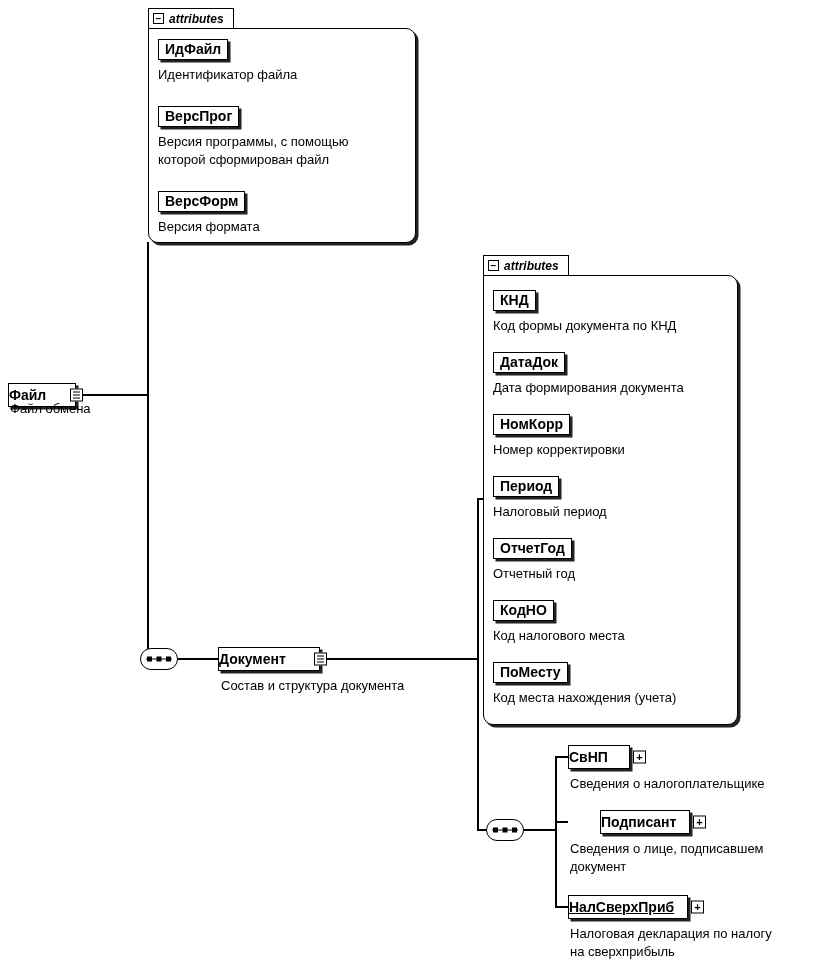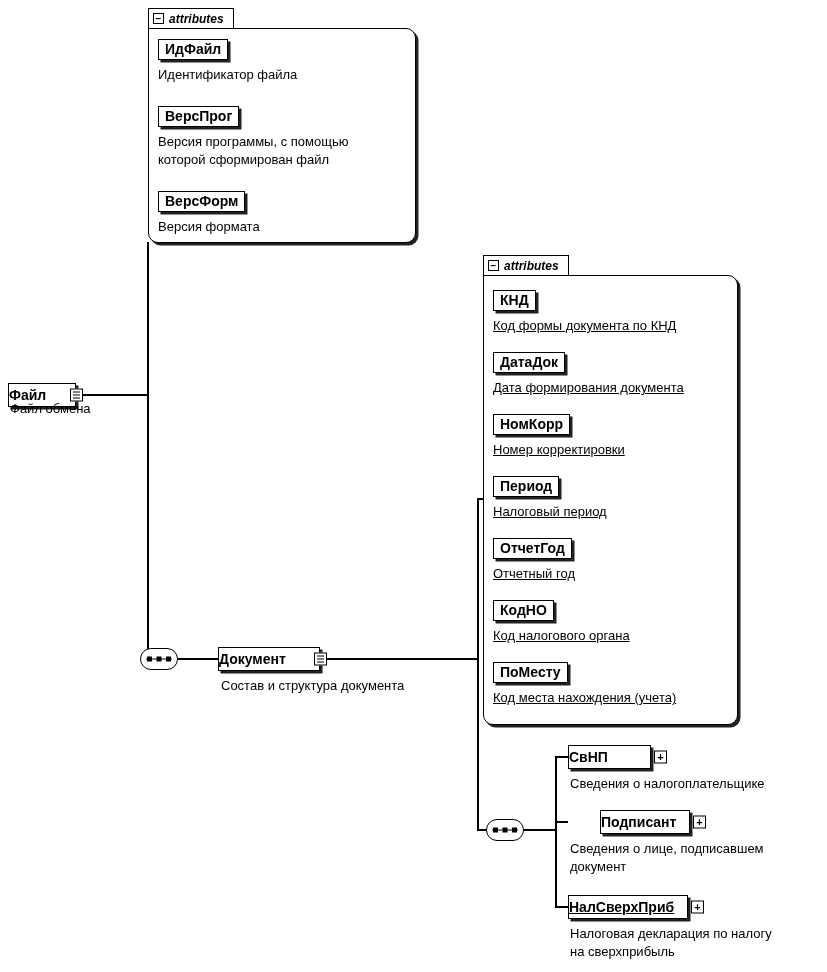--- a/index.html
+++ b/index.html
@@ -36,21 +36,21 @@
     font-style:normal; font-weight:bold; display:inline-block; flex:0 0 auto;
   }
 
   .attr-entry .attr-name {
     display:inline-block; border:1.5px solid #000; box-shadow:2.5px 2.5px 0 #222;
     background:#fff; font-weight:bold; font-size:14px; padding:1px 6px 2px;
     margin-bottom:6px; white-space:nowrap;
   }
   .attr-entry .attr-desc { font-size:13px; line-height:18px; }
   .attrs-file .attr-entry .attr-desc { margin-bottom:22px; max-width:230px; }
-  .attrs-doc  .attr-entry .attr-desc { margin-bottom:17px; max-width:235px;text-decoration:underline; }
+  .attrs-doc  .attr-entry .attr-desc { margin-bottom:17px; max-width:235px; }
   .attr-entry:last-child .attr-desc { margin-bottom:0 !important; }
 
   .desc { position:absolute; font-size:13px; line-height:18px; }
 
   
   .seq {
     position:absolute; width:38px; height:22px; background:#fff;
     border:1.5px solid #000; border-radius:11px;
     display:flex; align-items:center; justify-content:center; z-index:2;
   }
@@ -147,21 +147,21 @@
       <div class="attr-entry">
         <div class="attr-name">Период</div>
         <div class="attr-desc">Налоговый период</div>
       </div>
       <div class="attr-entry">
         <div class="attr-name">ОтчетГод</div>
         <div class="attr-desc">Отчетный год</div>
       </div>
       <div class="attr-entry">
         <div class="attr-name">КодНО</div>
-        <div class="attr-desc">Код налогового органа</div>
+        <div class="attr-desc">Код налогового места</div>
       </div>
       <div class="attr-entry">
         <div class="attr-name">ПоМесту</div>
         <div class="attr-desc">Код места нахождения (учета)</div>
       </div>
     </div>
   </div>
 
   <div class="namebox" style="left:8px; top:383px; width:68px; height:24px;">
     <span>Файл</span>
@@ -176,21 +176,21 @@
   <div class="namebox" style="left:218px; top:647px; width:102px; height:24px;">
     <span>Документ</span>
     <span class="edge-icon">
         <i></i>
         <i></i>
         <i></i>
       </span>
   </div>
   <div class="desc" style="left:221px; top:677px; width:220px;">Состав и структура документа</div>
 
-  <div class="namebox" style="left:568px; top:745px; width:83px; height:24px;">
+  <div class="namebox" style="left:568px; top:745px; width:62px; height:24px;">
     <span>СвНП</span>
     <span class="plus-icon">+</span>
   </div>
   <div class="desc" style="left:570px; top:775px; width:230px;">Сведения о налогоплательщике</div>
 
   <div class="namebox" style="left:568px; top:810px; width:90px; height:24px;margin-left:32px;">
     <span>Подписант</span>
     <span class="plus-icon">+</span>
   </div>
   <div class="desc" style="left:570px; top:840px; width:205px;">Сведения о лице, подписавшем документ</div>

